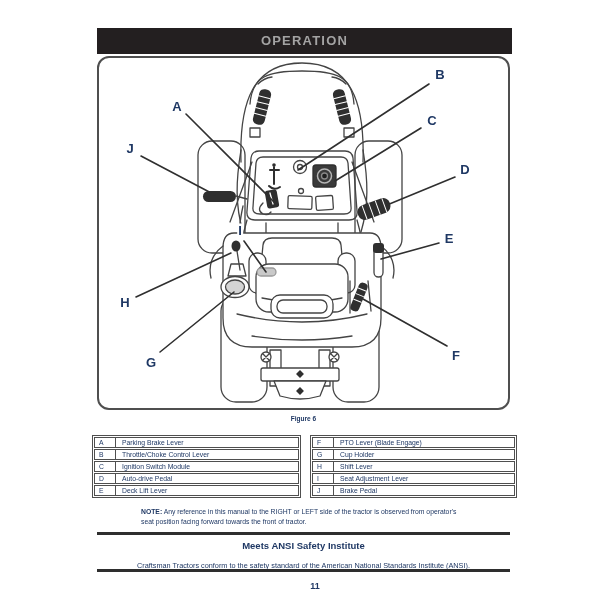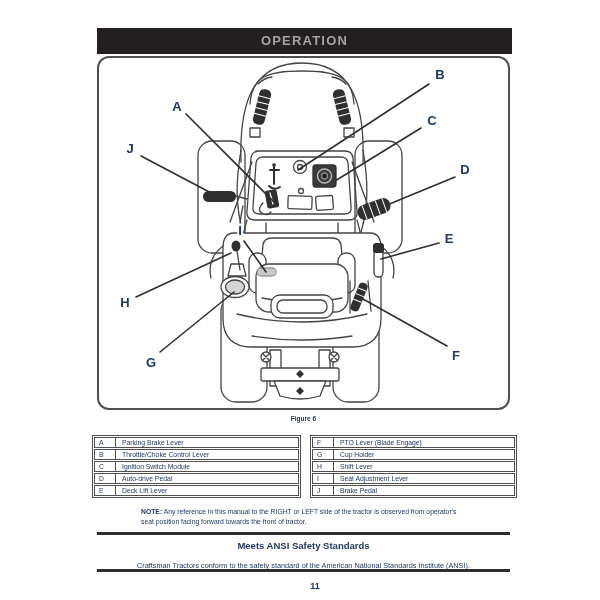--- a/index.html
+++ b/index.html
@@ -271,17 +271,17 @@
     <span class="t-label">Brake Pedal</span>
   </div>
 </div>
 
 <div class="abs note">
   <b>NOTE:</b>
   <span>Any reference in this manual to the RIGHT or LEFT side of the tractor is observed from operator's seat position facing forward towards the front of tractor.</span>
 </div>
 
 <div class="abs rule rule-1"></div>
-<div class="abs ansi-title">Meets ANSI Safety Standards</div>
+<div class="abs ansi-title">Meets ANSI Safety Institute</div>
 <div class="abs ansi-body">Craftsman Tractors conform to the safety standard of the American National Standards Institute (ANSI).</div>
 <div class="abs rule rule-2"></div>
 
 <div class="abs page-num">11</div>
 
 </body></html>

